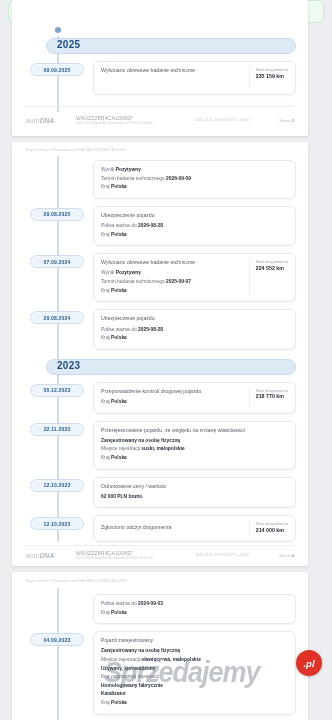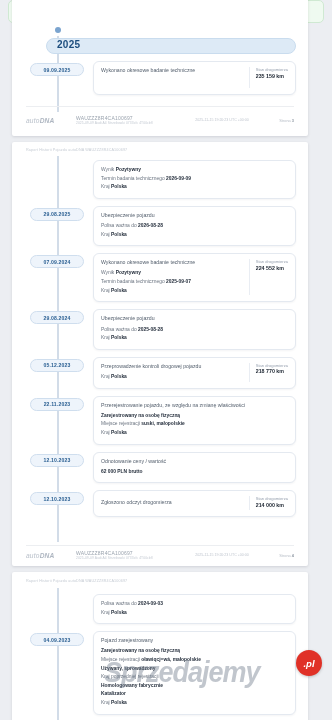--- a/index.html
+++ b/index.html
@@ -214,20 +214,23 @@
         <div class="chip">29.08.2024</div>
         <div class="card">
           <div class="card-main">
             <div class="ev-head">Ubezpieczenie pojazdu</div>
             <div class="ln"><span>Polisa ważna do </span><b>2025-08-28</b></div>
             <div class="ln"><span>Kraj </span><b>Polska</b></div>
           </div>
         </div>
       </div>
 
+      <div class="year-bar" style="margin-top:9px;">
+        <span>2023</span>
+      </div>
 
       <div class="ev" style="margin-top:7px;">
         <div class="chip">05.12.2023</div>
         <div class="card">
           <div class="card-main">
             <div class="ev-head">Przeprowadzenie kontroli drogowej pojazdu</div>
             <div class="ln"><span>Kraj </span><b>Polska</b></div>
           </div>
           <div class="odo">
             <div class="odo-l">Stan drogomierza</div>

